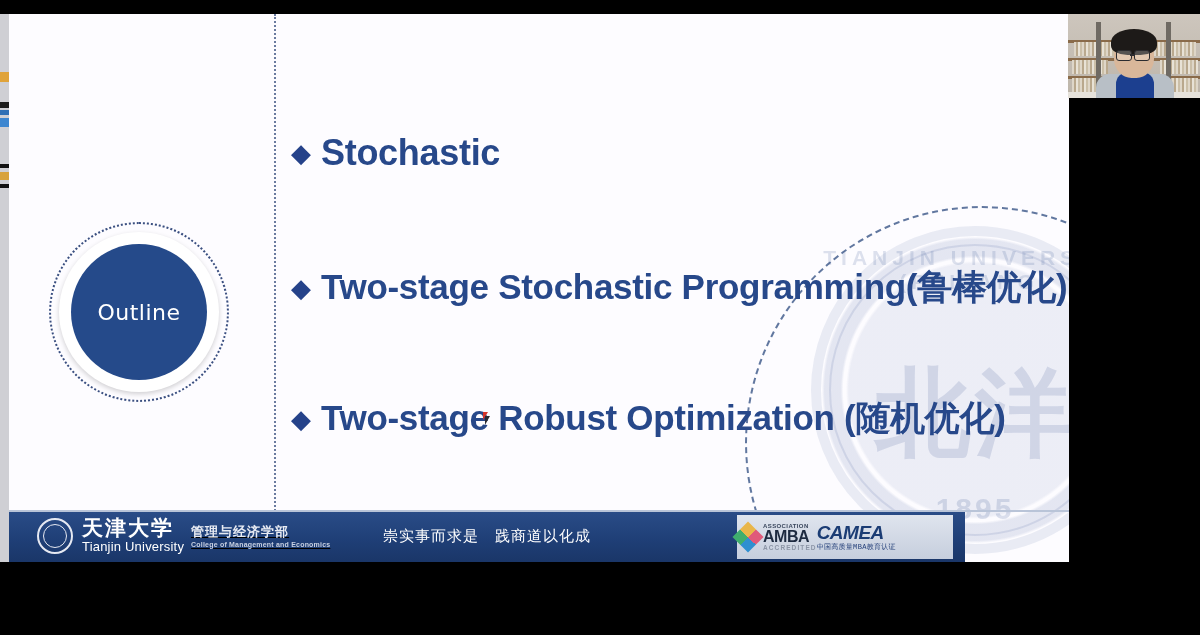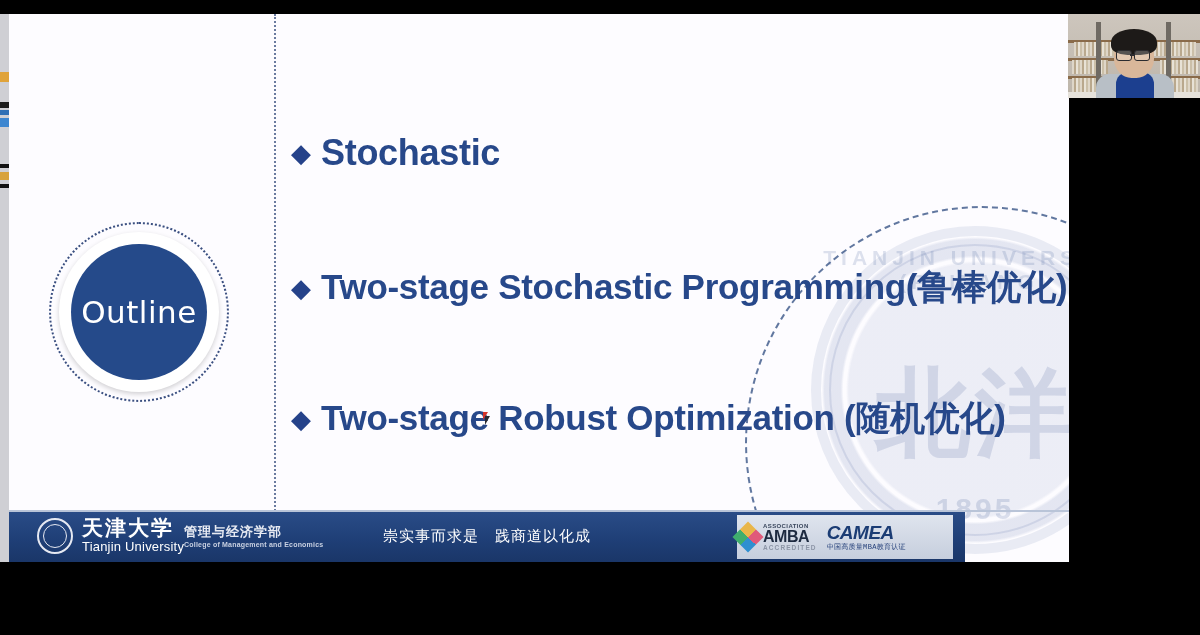--- a/index.html
+++ b/index.html
@@ -53,21 +53,21 @@
            border-left:2px dotted #3a4f80;opacity:.75;}
 
   
   .badge{position:absolute;left:40px;top:208px;width:180px;height:180px;}
   .badge .dots{position:absolute;inset:0;border-radius:50%;
         border:2px dotted #3a4f80;}
   .badge .white{position:absolute;inset:10px;border-radius:50%;
         background:#fff;box-shadow:0 2px 5px rgba(0,0,0,.18);}
   .badge .fill{position:absolute;inset:22px;border-radius:50%;
         background:#254a8a;display:flex;align-items:center;justify-content:center;}
-  .badge .fill span{color:#fff;font-size:31px;font-weight:400;
+  .badge .fill span{color:#fff;font-size:22px;font-weight:400;
         font-family:"DejaVu Sans",sans-serif;letter-spacing:.5px;}
 
   
   .bullets{position:absolute;left:282px;top:0;width:760px;}
   .bline{position:absolute;display:flex;align-items:center;white-space:nowrap;}
   .bline .dia{color:#25428a;font-size:26px;margin-right:10px;line-height:1;}
   .bline .txt{color:#27488a;font-weight:700;letter-spacing:-.3px;}
   #b0{top:118px;} #b0 .txt{font-size:36px;}
   #b1{top:250px;} #b1 .txt{font-size:35px;}
   #b2{top:381px;} #b2 .txt{font-size:35px;}
@@ -85,38 +85,38 @@
   .footer:before{content:"";position:absolute;left:0;top:-2px;width:1060px;height:2px;
           background:#b9c4d8;}
   .f-logo{position:absolute;left:28px;top:6px;display:flex;align-items:center;}
   .f-seal{width:32px;height:32px;border-radius:50%;border:2px solid #e6e9f2;
           position:relative;margin-right:9px;}
   .f-seal:after{content:"";position:absolute;inset:4px;border-radius:50%;
           border:1px solid #e6e9f2;}
   .f-cn{color:#fff;font-size:21px;font-weight:700;line-height:1.02;
         font-family:"DejaVu Sans",serif;letter-spacing:2px;}
   .f-en{color:#fff;font-size:13px;font-weight:400;letter-spacing:.2px;line-height:1.1;}
-  .f-dept{margin-left:0;}
+  .f-dept{margin-left:7px;text-decoration:underline;}
   .f-dept .d1{color:#e8ebf3;font-size:13px;font-weight:700;
         font-family:"DejaVu Sans",sans-serif;letter-spacing:1px;line-height:1.3;}
   .f-dept .d2{color:#c9d1e2;font-size:7px;font-weight:700;letter-spacing:.2px;}
   .f-motto{position:absolute;left:0;right:0;top:15px;text-align:center;
         color:#fff;font-size:15px;font-family:"DejaVu Sans",sans-serif;
         letter-spacing:1px;}
   .f-accred{position:absolute;right:12px;top:3px;width:216px;height:44px;
         background:linear-gradient(180deg,#dfe4ee,#c6cedd);
         display:flex;align-items:center;box-sizing:border-box;}
   .amba{display:flex;align-items:center;}
   .amba .dmd{width:22px;height:22px;transform:rotate(45deg);margin-right:4px;
         background:conic-gradient(#e05a7a 0 25%,#2f8fd0 0 50%,#3fae6e 0 75%,#e9b64a 0 100%);}
   .amba .txt{line-height:1;}
   .amba .t1{font-size:6px;color:#39465c;letter-spacing:.4px;font-weight:700;}
   .amba .t2{font-size:16px;color:#1d2a40;font-weight:700;letter-spacing:-.5px;}
   .amba .t3{font-size:6.5px;color:#8c95a6;letter-spacing:1.1px;font-weight:700;}
-  .camea{margin-left:10px;line-height:1.1;}
+  .camea{line-height:1.1;}
   .camea .c1{font-size:19px;color:#1b3c74;font-weight:700;font-style:italic;
         letter-spacing:-.5px;}
   .camea .c2{font-size:7px;color:#25407a;font-family:Liberation Mono, monospace;
         letter-spacing:.3px;}
 
   
   .cam{position:absolute;left:1068px;top:14px;width:132px;height:84px;
        overflow:hidden;background:#1b1d22;}
   .cam .wall{position:absolute;inset:0;background:linear-gradient(180deg,#cdc6bd,#bdb5aa);}
   .cam .shelf{position:absolute;left:0;width:132px;height:3px;background:#8a6b4a;}

